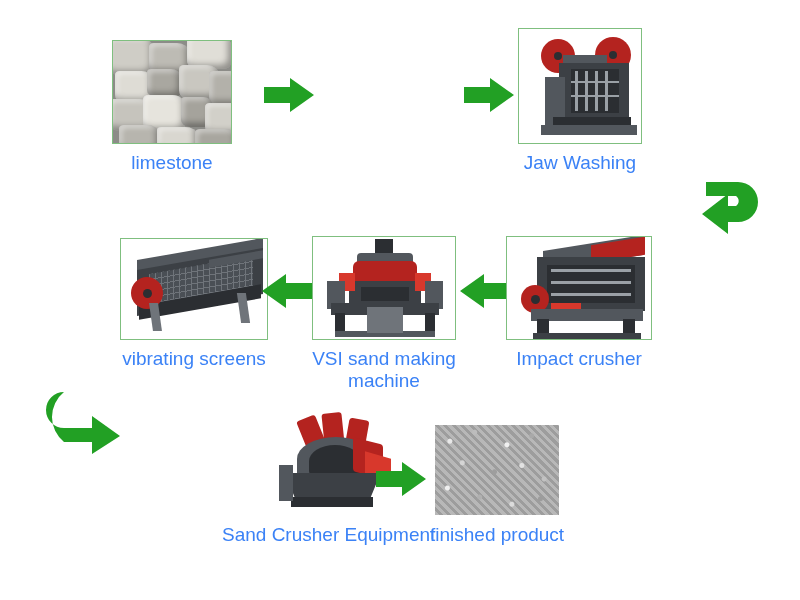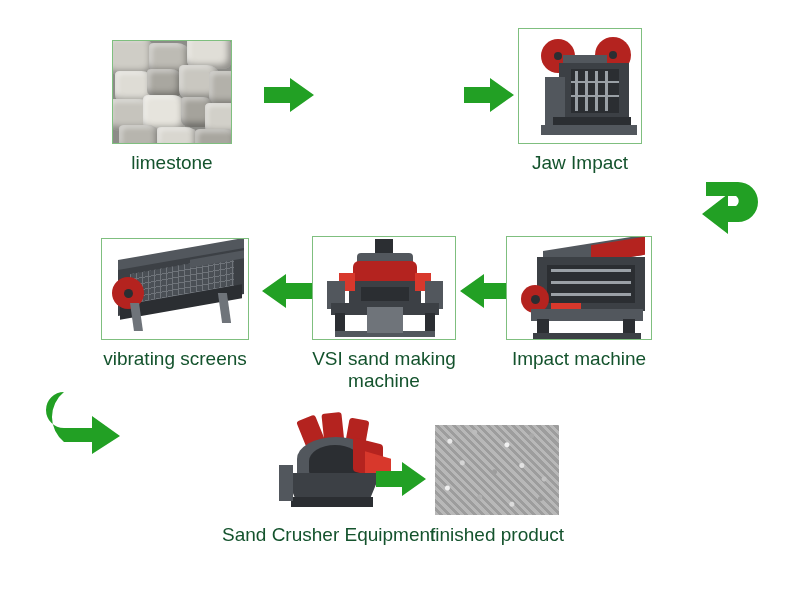--- a/index.html
+++ b/index.html
@@ -28,21 +28,21 @@
   .thumb {
     border: 1px solid #7fbf7f;
     box-sizing: border-box;
     background: #ffffff;
     position: relative;
     overflow: hidden;
   }
   .caption {
     margin-top: 8px;
     font-size: 19px;
-    color: #14532d;
+    color: #3b82f6;
     text-align: center;
     line-height: 1.15;
     white-space: pre-line;
   }
   .arrow {
     position: absolute;
   }
   
   .rocks {
     width: 100%;
@@ -153,30 +153,30 @@
         <b class="lgry" style="left:66px; top:42px; width:3px; height:40px;"></b>
         <b class="lgry" style="left:76px; top:42px; width:3px; height:40px;"></b>
         <b class="lgry" style="left:86px; top:42px; width:3px; height:40px;"></b>
         <b class="lgry" style="left:52px; top:52px; width:48px; height:2px;"></b>
         <b class="lgry" style="left:52px; top:66px; width:48px; height:2px;"></b>
         <b class="dk2" style="left:26px; top:48px; width:20px; height:52px;"></b>
         <b class="dk3" style="left:34px; top:88px; width:78px; height:18px;"></b>
         <b class="dk2" style="left:22px; top:96px; width:96px; height:10px;"></b>
       </div>
     </div>
-    <div class="caption">Jaw Impact</div>
+    <div class="caption">Jaw Washing</div>
   </div>
 
   <div class="u-arrow" style="left:694px; top:176px;">
     <svg width="74" height="64" viewBox="0 0 74 64">
       <path d="M12 6 H44 A20 20 0 0 1 44 46 H34 V58 L8 38 L34 18 V30 H42 A6 6 0 0 0 42 20 H12 Z" fill="#22a024"></path>
     </svg>
   </div>
 
-  <div class="node" style="left:101px; top:238px;justify-content:flex-end;">
+  <div class="node" style="left:120px; top:238px;justify-content:flex-end;">
     <div class="thumb" style="width:148px;height:102px;">
       <div class="mach">
         <b class="dk2" style="left:16px; top:10px; width:126px; height:16px; transform:skewY(-10deg);"></b>
         <b class="dk" style="left:16px; top:20px; width:126px; height:46px; transform:skewY(-10deg);"></b>
         <b style="left:28px; top:26px; width:104px; height:30px; transform:skewY(-10deg); background:
               repeating-linear-gradient(0deg,#6f747a 0 1px, transparent 1px 6px),
               repeating-linear-gradient(90deg,#6f747a 0 1px, transparent 1px 6px), #4a4f55;"></b>
         <b class="dk3" style="left:18px; top:56px; width:122px; height:14px; transform:skewY(-10deg);"></b>
         <b class="red" style="left:10px; top:38px; width:32px; height:32px; border-radius:50%;"></b>
         <b class="dk3" style="left:22px; top:50px; width:9px; height:9px; border-radius:50%;"></b>
@@ -235,21 +235,21 @@
         <b class="lgry" style="left:44px; top:56px; width:80px; height:3px;"></b>
         <b class="red" style="left:14px; top:48px; width:28px; height:28px; border-radius:50%;"></b>
         <b class="dk3" style="left:24px; top:58px; width:9px; height:9px; border-radius:50%;"></b>
         <b class="red2" style="left:44px; top:66px; width:30px; height:10px;"></b>
         <b class="dk2" style="left:24px; top:72px; width:112px; height:12px;"></b>
         <b class="dk3" style="left:30px; top:82px; width:12px; height:18px;"></b>
         <b class="dk3" style="left:116px; top:82px; width:12px; height:18px;"></b>
         <b class="dk" style="left:26px; top:96px; width:108px; height:6px;"></b>
       </div>
     </div>
-    <div class="caption">Impact machine</div>
+    <div class="caption">Impact crusher</div>
   </div>
 
   <div class="u-arrow" style="left:44px; top:388px;">
     <svg width="80" height="66" viewBox="0 0 80 66">
       <path d="M44 4 H20 A18 18 0 0 0 20 40 H48 V28 L76 48 L48 66 V54 H20 A32 32 0 0 1 20 4 Z" fill="#22a024"></path>
     </svg>
   </div>
 
   <div class="node" style="left:222px; top:410px;">
     <div class="thumb" style="width:138px;height:106px; border-color:transparent;">

